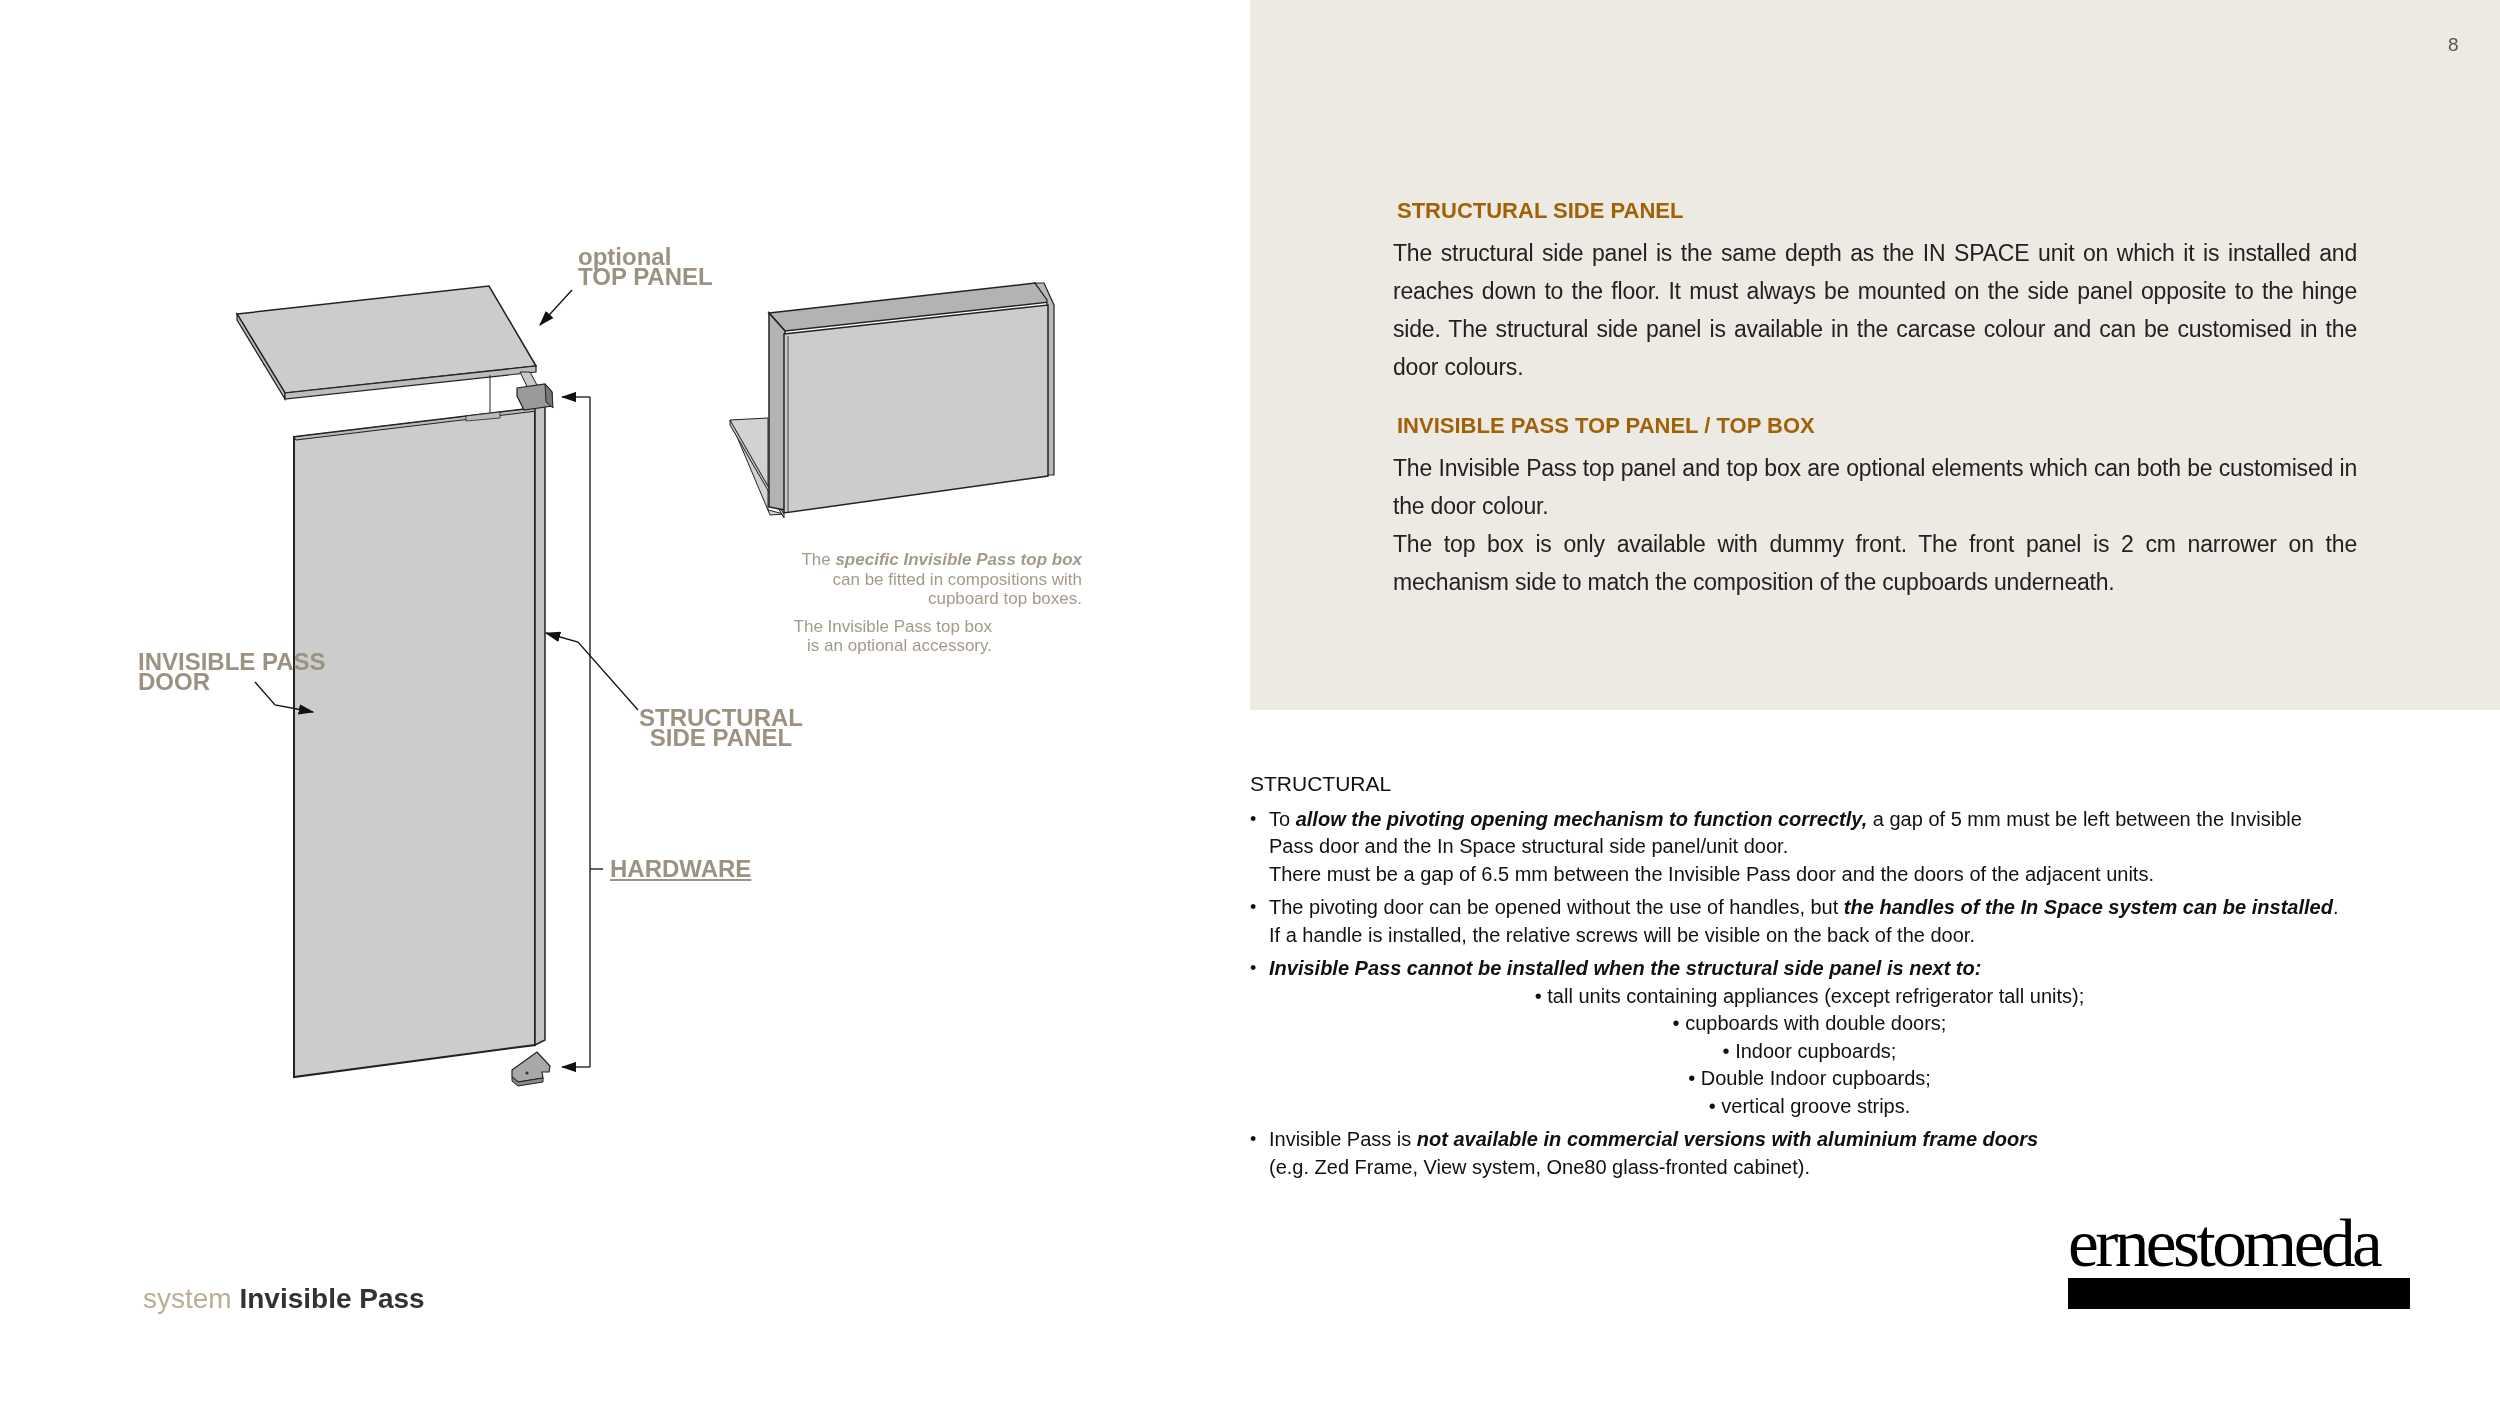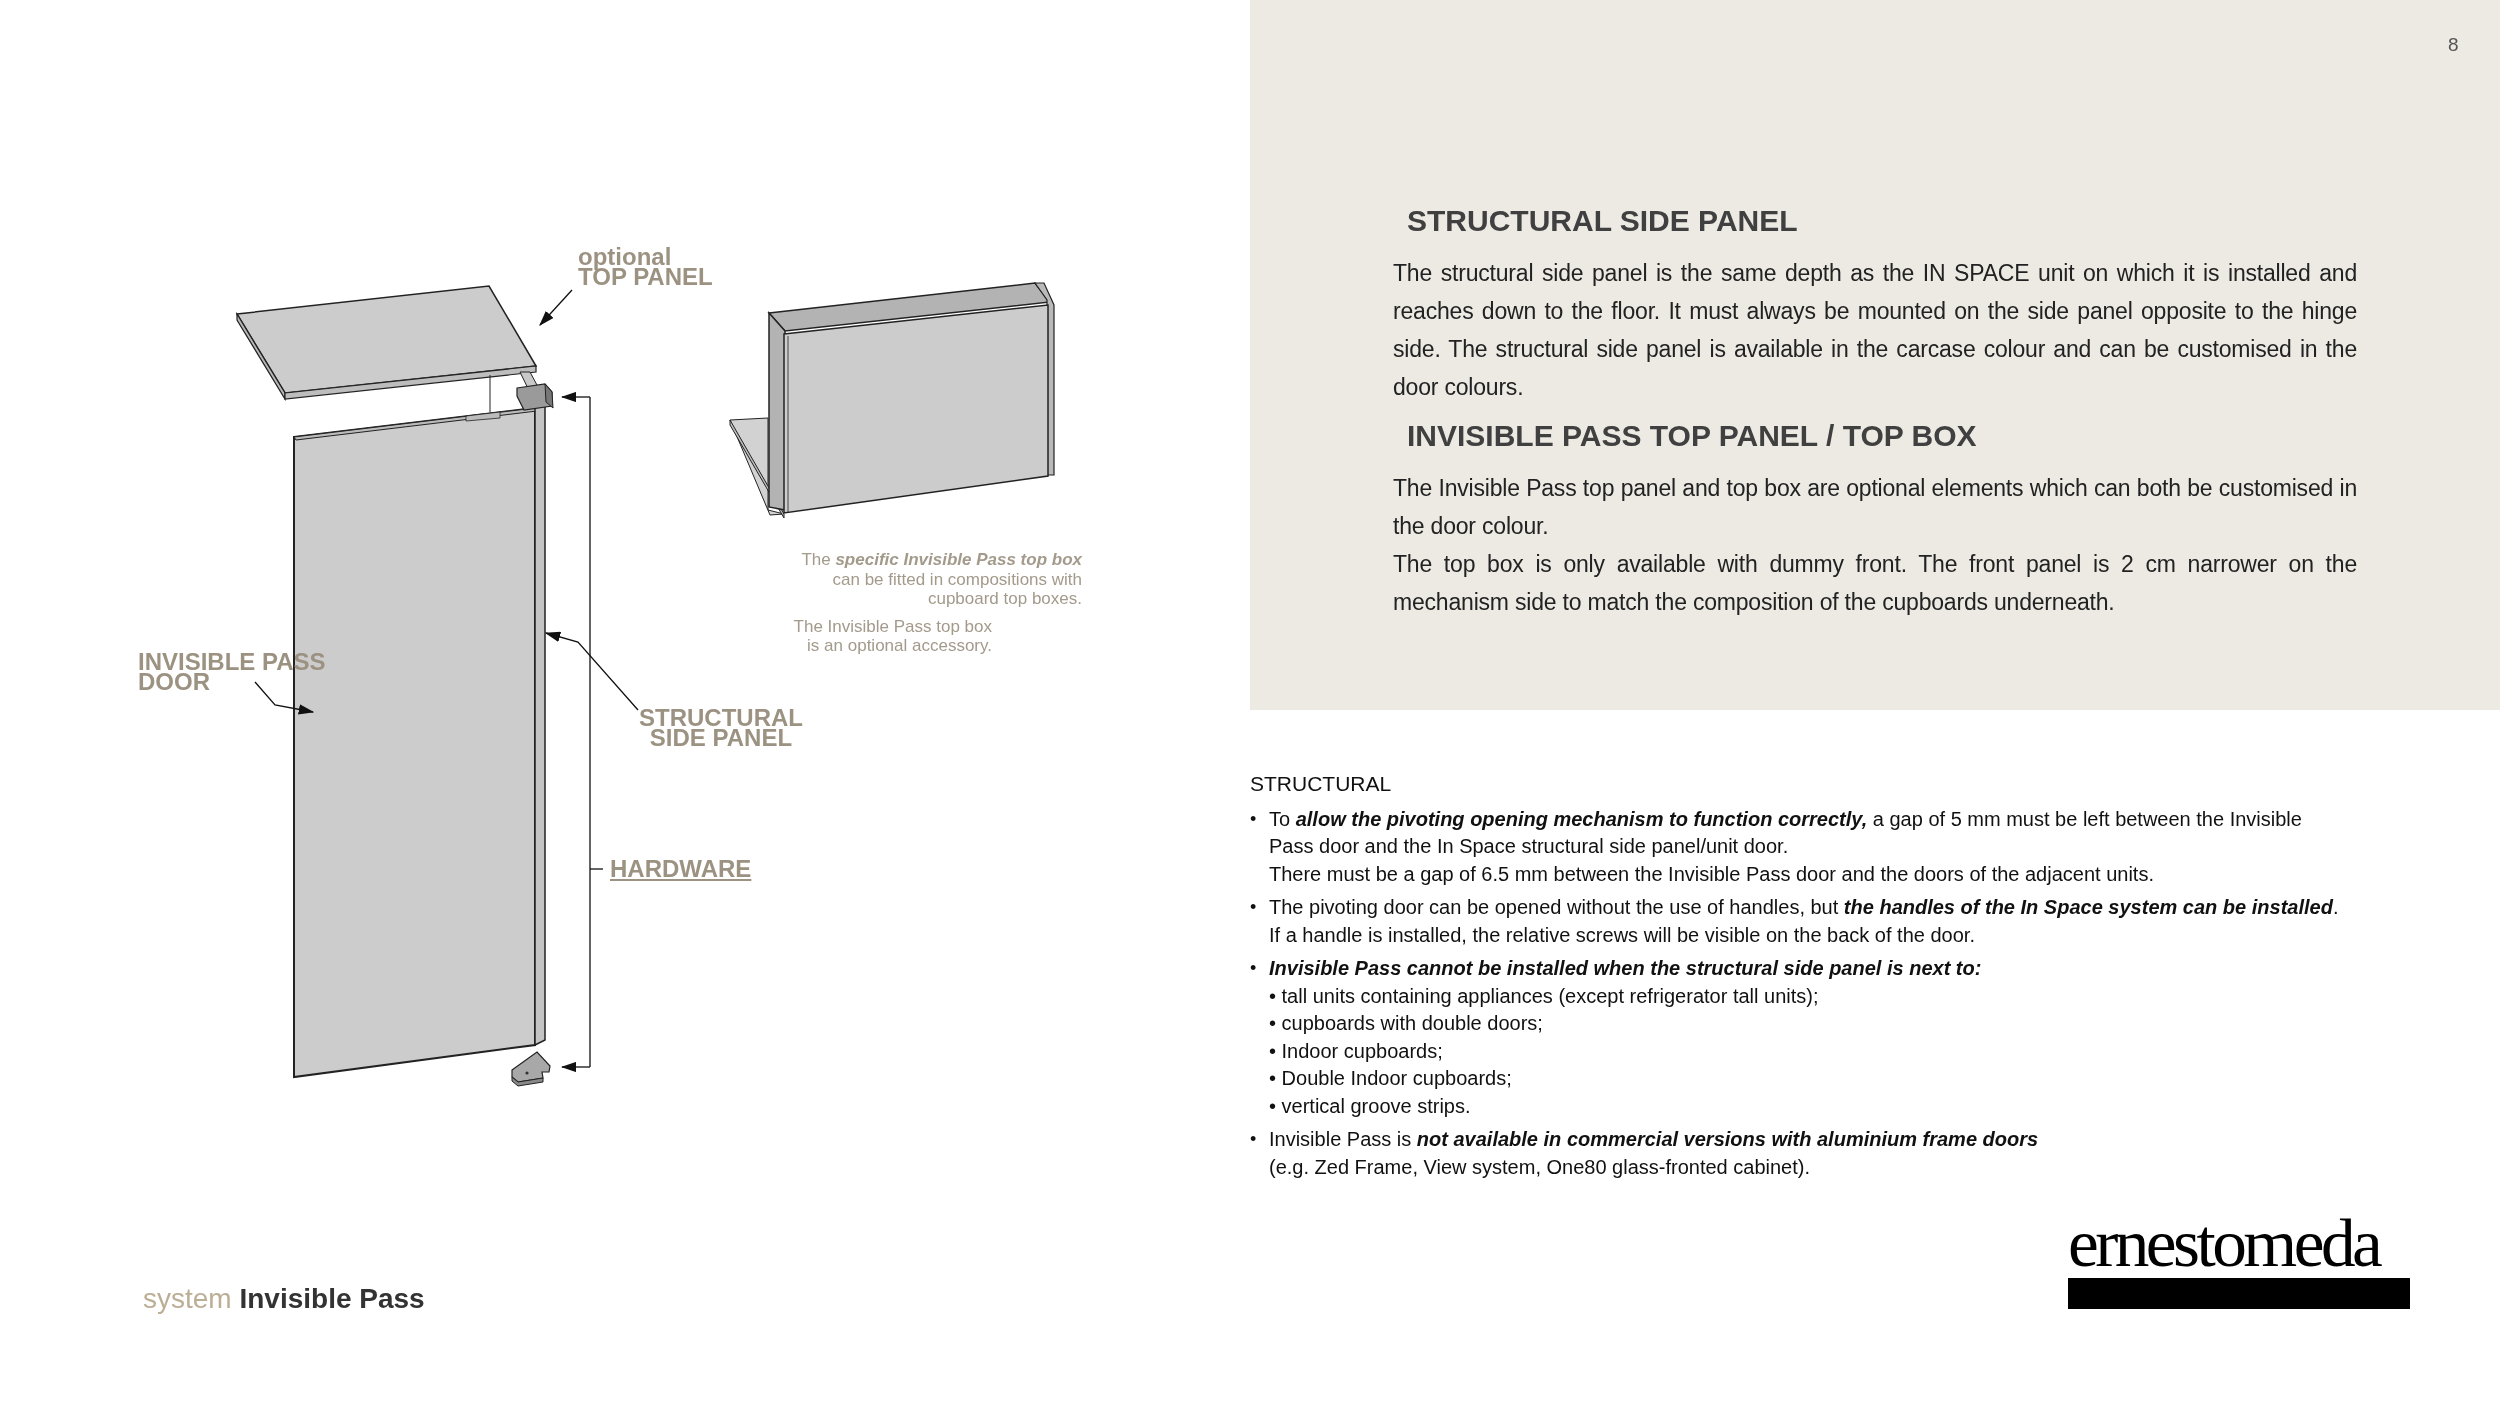--- a/index.html
+++ b/index.html
@@ -11,33 +11,33 @@
   }
   .beige-panel {
     position:absolute; left:1250px; top:0; width:1250px; height:710px;
     background:#edeae4;
   }
   .page-number {
     position:absolute; left:2448px; top:34px; font-size:19px; color:#555;
   }
   .info-block { position:absolute; left:1393px; width:964px; }
   .info-title {
-    font-weight:bold; font-size:30px; letter-spacing:0px; margin:14px;
-    line-height:38px; color:#404040;
+    font-weight:bold; font-size:22px; letter-spacing:0px; margin:4px;
+    line-height:38px; color:#a16207;
   }
   .info-body {
     font-size:23px; line-height:38px; margin:0; color:#222;
     text-align:justify; font-weight:normal; letter-spacing:-0.2px;
   }
   .constraints { position:absolute; left:1250px; top:770px; width:1100px; font-size:20px; line-height:27.5px; color:#111; }
   .constraints-title { font-size:21px; margin:0 0 8px 0; }
   .c-item { position:relative; padding-left:19px; margin-bottom:6px; }
   .c-item::before { content:"•"; position:absolute; left:0; top:0; font-size:18px; }
   .c-item b i, .c-item i b { font-weight:bold; font-style:italic; }
-  .sub-item { display:block; }
+  .sub-item { display:block;text-align:center; }
   .sub-item::before { content:"• "; }
   .label {
     position:absolute; color:#9c9282; font-weight:bold; font-size:24px; line-height:20px;
     text-transform:none;
   }
   .caption {
     position:absolute; left:782px; top:550px; color:#a39a8b; font-size:17px; line-height:19.5px; width:300px;
   }
   .caption p { margin:0 0 8px 0;text-align:right; }
   .caption b { font-style:italic; }

